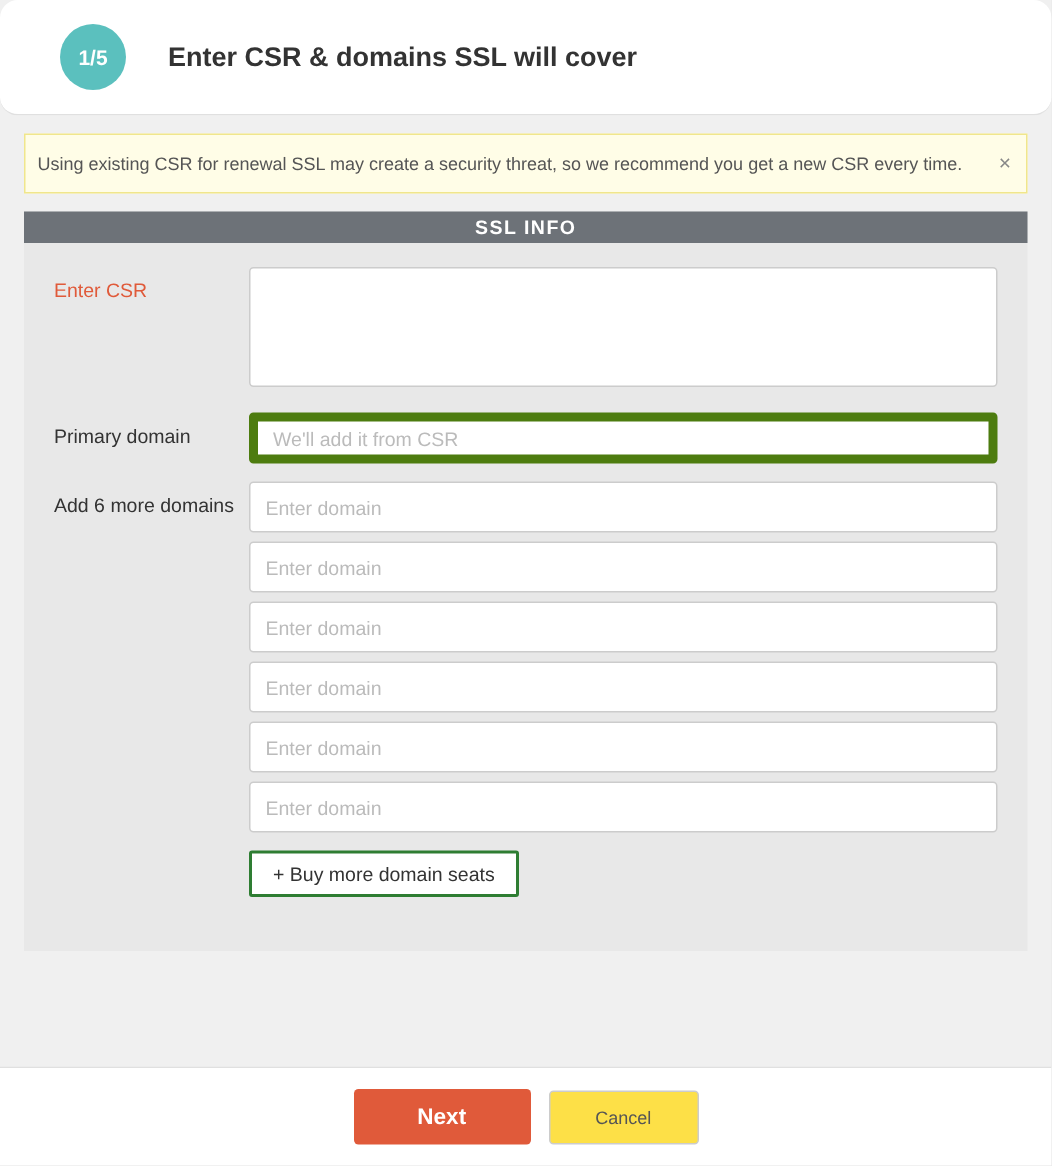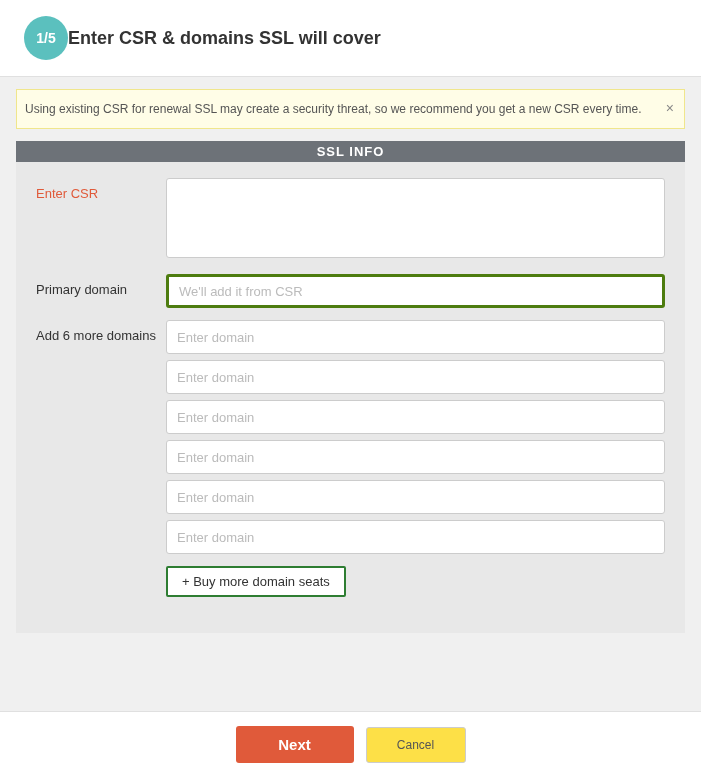--- a/index.html
+++ b/index.html
@@ -8,25 +8,26 @@
       background: #f0f0f0;
       width: 701px;
       min-height: 777px;
       display: flex;
       flex-direction: column;
     }
 
     
     .header {
       background: #fff;
-      padding: 16px 24px;
-      display: flex;
-      align-items: center;
-      gap: 0;
+      padding: 16px 40px;
+      display: flex;
+      align-items: center;
+      gap: 28px;
       border-bottom: 1px solid #e0e0e0;
+      border-radius: 12px;
     }
     .step-badge {
       background: #5bc0be;
       color: #fff;
       border-radius: 50%;
       width: 44px;
       height: 44px;
       display: flex;
       align-items: center;
       justify-content: center;
@@ -117,21 +118,21 @@
       border: 1px solid #ccc;
       border-radius: 3px;
       padding: 8px;
       font-size: 13px;
       resize: none;
       background: #fff;
     }
     .form-input {
       width: 100%;
       height: 34px;
-      border: 3px solid #4d7c0f;
+      border: 6px solid #4d7c0f;
       border-radius: 3px;
       padding: 0 10px;
       font-size: 13px;
       background: #fff;
       color: #999;
     }
     .form-input::placeholder {
       color: #bbb;
     }
     .domain-inputs {

